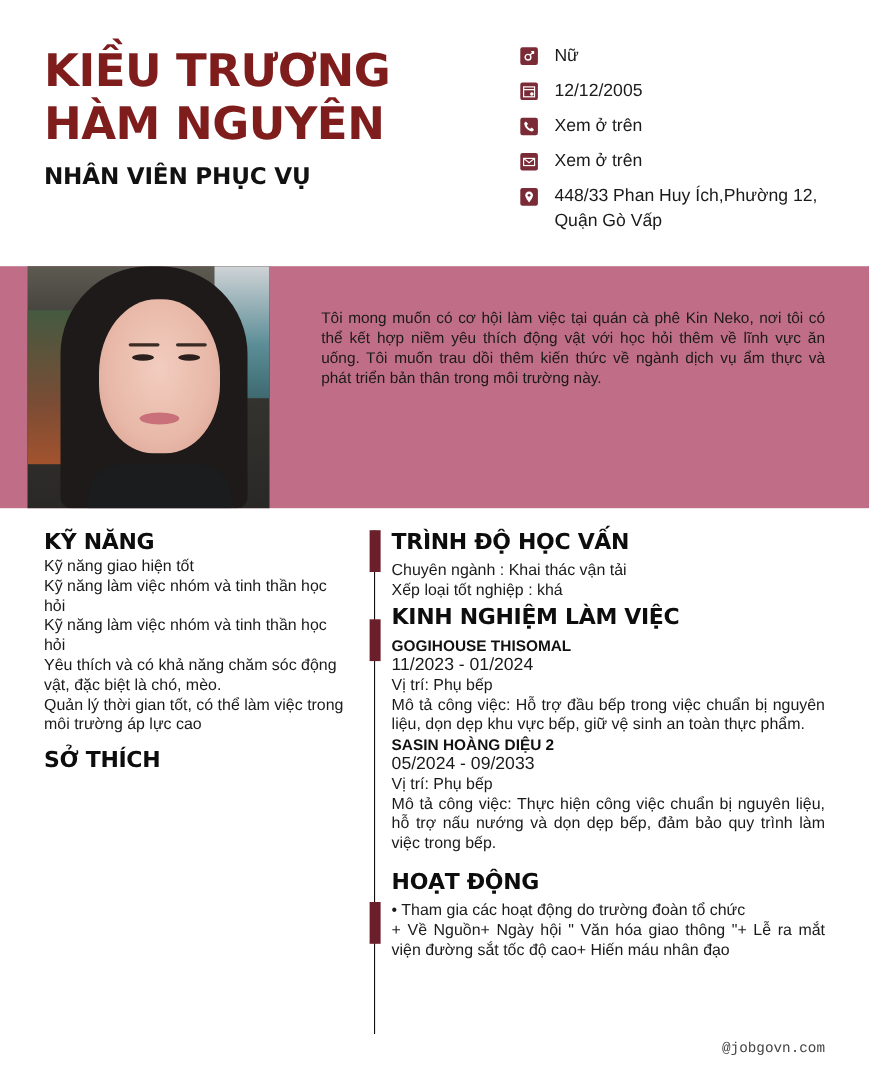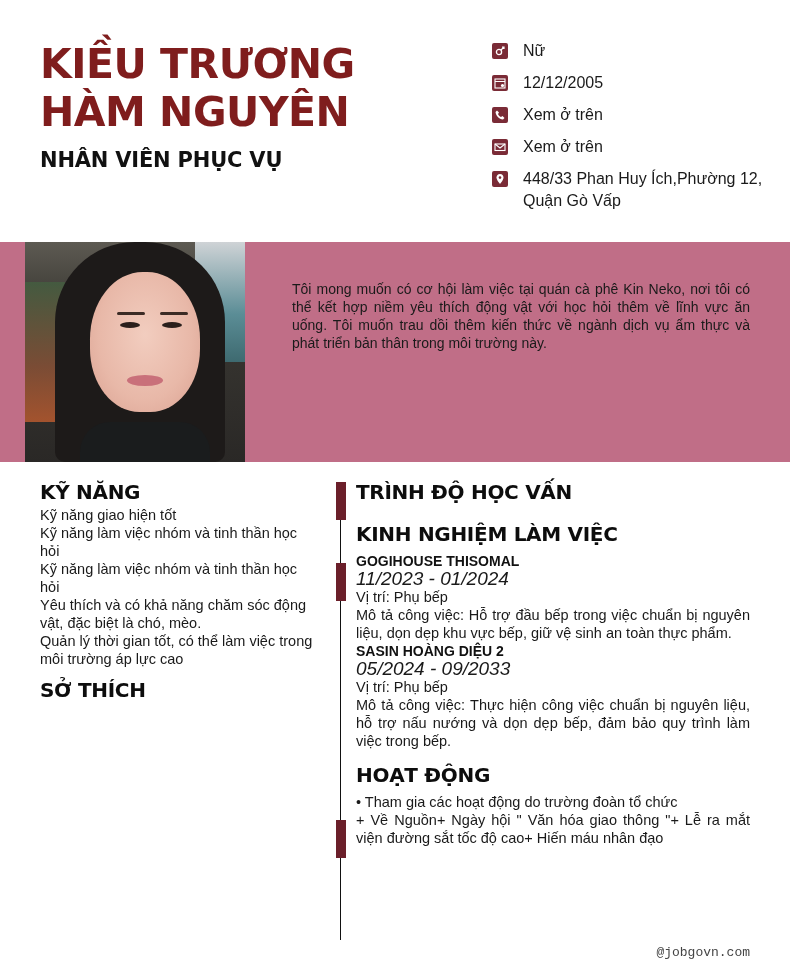--- a/index.html
+++ b/index.html
@@ -14,21 +14,21 @@
   }
   .header-name span { display: block; }
   .header-title {
     position: absolute; left: 40px; top: 146px;
     font-family: "DejaVu Sans", sans-serif; font-weight: bold;
     font-size: 21px; line-height: 28px; color: #111;
     letter-spacing: -0.2px;
   }
 
   .contact { position: absolute; left: 473px; top: 40px; width: 300px; }
-  .contact-row { display: flex; align-items: flex-start; font-size: 16px; line-height: 22px; color: #1a1a1a; margin-bottom: 10px; justify-content: flex-end; }
+  .contact-row { display: flex; align-items: flex-start; font-size: 16px; line-height: 22px; color: #1a1a1a; margin-bottom: 10px; }
   .contact-row .icon {
     width: 16px; height: 16px; margin-top: 3px; margin-right: 15px; flex: 0 0 16px;
     background: #7a2b36; border-radius: 2px; position: relative;
     display: flex; align-items: center; justify-content: center;
   }
   .contact-row .icon svg { width: 12px; height: 12px; }
   .contact-row .text { width: 250px; }
 
   .band {
     position: absolute; left: 0; top: 242px; width: 790px; height: 220px;
@@ -62,21 +62,21 @@
   .left-col .body-text.justify { text-align: justify; }
   .skills div { }
   .hobby-h { margin-top: 8px; }
 
   .timeline-line { position: absolute; left: 340px; top: 482px; width: 1px; height: 458px; background: #111; }
   .timeline-bar { position: absolute; left: 336px; width: 10px; height: 38px; background: #6b1f2a; }
 
   .right-col { position: absolute; left: 356px; top: 478px; width: 394px; }
   .right-col .section-h { margin-bottom: 4px; }
   .job-company { font-weight: bold; font-size: 14px; line-height: 18px; color: #111; }
-  .job-date { font-style: italic; font-size: 19px; line-height: 18px; color: #1a1a1a; }
+  .job-date { font-size: 16px; line-height: 18px; color: #1a1a1a; }
   .justify { text-align: justify; }
 
   .watermark {
     position: absolute; right: 40px; top: 945px;
     font-family: "Liberation Mono", "DejaVu Sans Mono", monospace;
     font-size: 13px; color: #444;
   }
 </style>
 </head>
 <body>
@@ -162,22 +162,26 @@
   <div class="section-h hobby-h">SỞ THÍCH</div>
 </div>
 
 <div class="timeline-line"></div>
 <div class="timeline-bar" style="top:482px"></div>
 <div class="timeline-bar" style="top:563px"></div>
 <div class="timeline-bar" style="top:820px"></div>
 
 <div class="right-col">
   <div class="section-h">TRÌNH ĐỘ HỌC VẤN</div>
-
-  <div class="section-h" style="margin-top:14px">KINH NGHIỆM LÀM VIỆC</div>
+  <div class="body-text">
+    <div>Chuyên ngành : Khai thác vận tải</div>
+    <div>Xếp loại tốt nghiệp : khá</div>
+  </div>
+
+  <div class="section-h" style="">KINH NGHIỆM LÀM VIỆC</div>
   <div>
     <div class="job-company">GOGIHOUSE THISOMAL</div>
     <div class="job-date">11/2023 - 01/2024</div>
     <div class="body-text">Vị trí: Phụ bếp</div>
     <div class="body-text justify">Mô tả công việc: Hỗ trợ đầu bếp trong việc chuẩn bị nguyên liệu, dọn dẹp khu vực bếp, giữ vệ sinh an toàn thực phẩm.</div>
   </div>
   <div style="margin-top:0">
     <div class="job-company">SASIN HOÀNG DIỆU 2</div>
     <div class="job-date">05/2024 - 09/2033</div>
     <div class="body-text">Vị trí: Phụ bếp</div>

